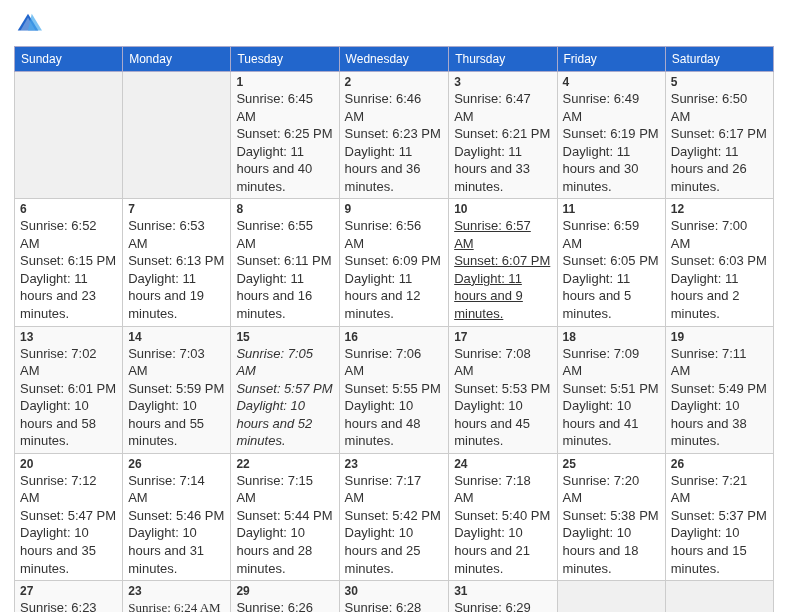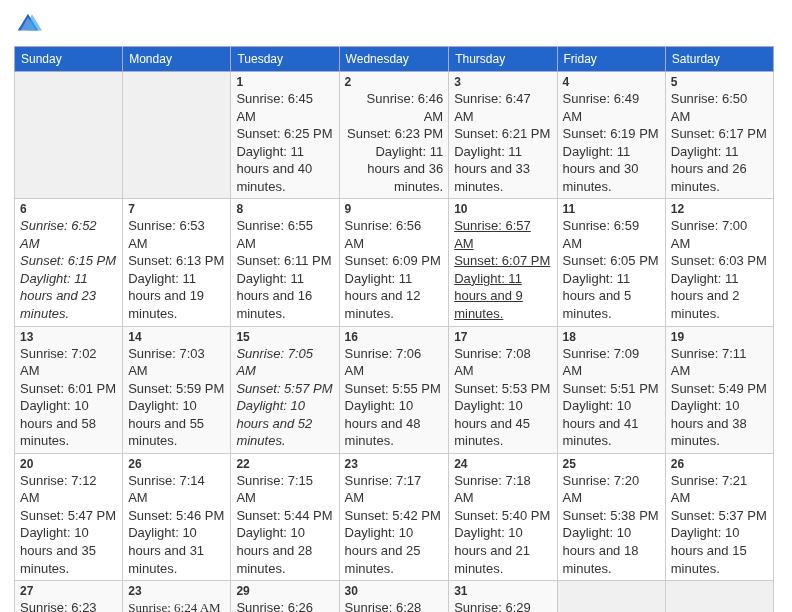--- a/index.html
+++ b/index.html
@@ -140,21 +140,21 @@
           <td class="empty-cell"></td>
           <td class="empty-cell"></td>
           <td>
             <span class="day-number">1</span>
             <div class="day-info" style="white-space: pre-line;">Sunrise: 6:45 AM
 Sunset: 6:25 PM
 Daylight: 11 hours and 40 minutes.</div>
           </td>
           <td>
             <span class="day-number">2</span>
-            <div class="day-info" style="white-space: pre-line; text-align: right;">Sunrise: 6:46 AM
+            <div class="day-info" style="white-space: pre-line;">Sunrise: 6:46 AM
 Sunset: 6:23 PM
 Daylight: 11 hours and 36 minutes.</div>
           </td>
           <td>
             <span class="day-number">3</span>
             <div class="day-info" style="white-space: pre-line;">Sunrise: 6:47 AM
 Sunset: 6:21 PM
 Daylight: 11 hours and 33 minutes.</div>
           </td>
           <td>
@@ -166,21 +166,21 @@
           <td>
             <span class="day-number">5</span>
             <div class="day-info" style="white-space: pre-line;">Sunrise: 6:50 AM
 Sunset: 6:17 PM
 Daylight: 11 hours and 26 minutes.</div>
           </td>
         </tr>
         <tr>
           <td>
             <span class="day-number">6</span>
-            <div class="day-info" style="white-space: pre-line; font-style: italic;">Sunrise: 6:52 AM
+            <div class="day-info" style="white-space: pre-line;">Sunrise: 6:52 AM
 Sunset: 6:15 PM
 Daylight: 11 hours and 23 minutes.</div>
           </td>
           <td>
             <span class="day-number">7</span>
             <div class="day-info" style="white-space: pre-line;">Sunrise: 6:53 AM
 Sunset: 6:13 PM
 Daylight: 11 hours and 19 minutes.</div>
           </td>
           <td>

